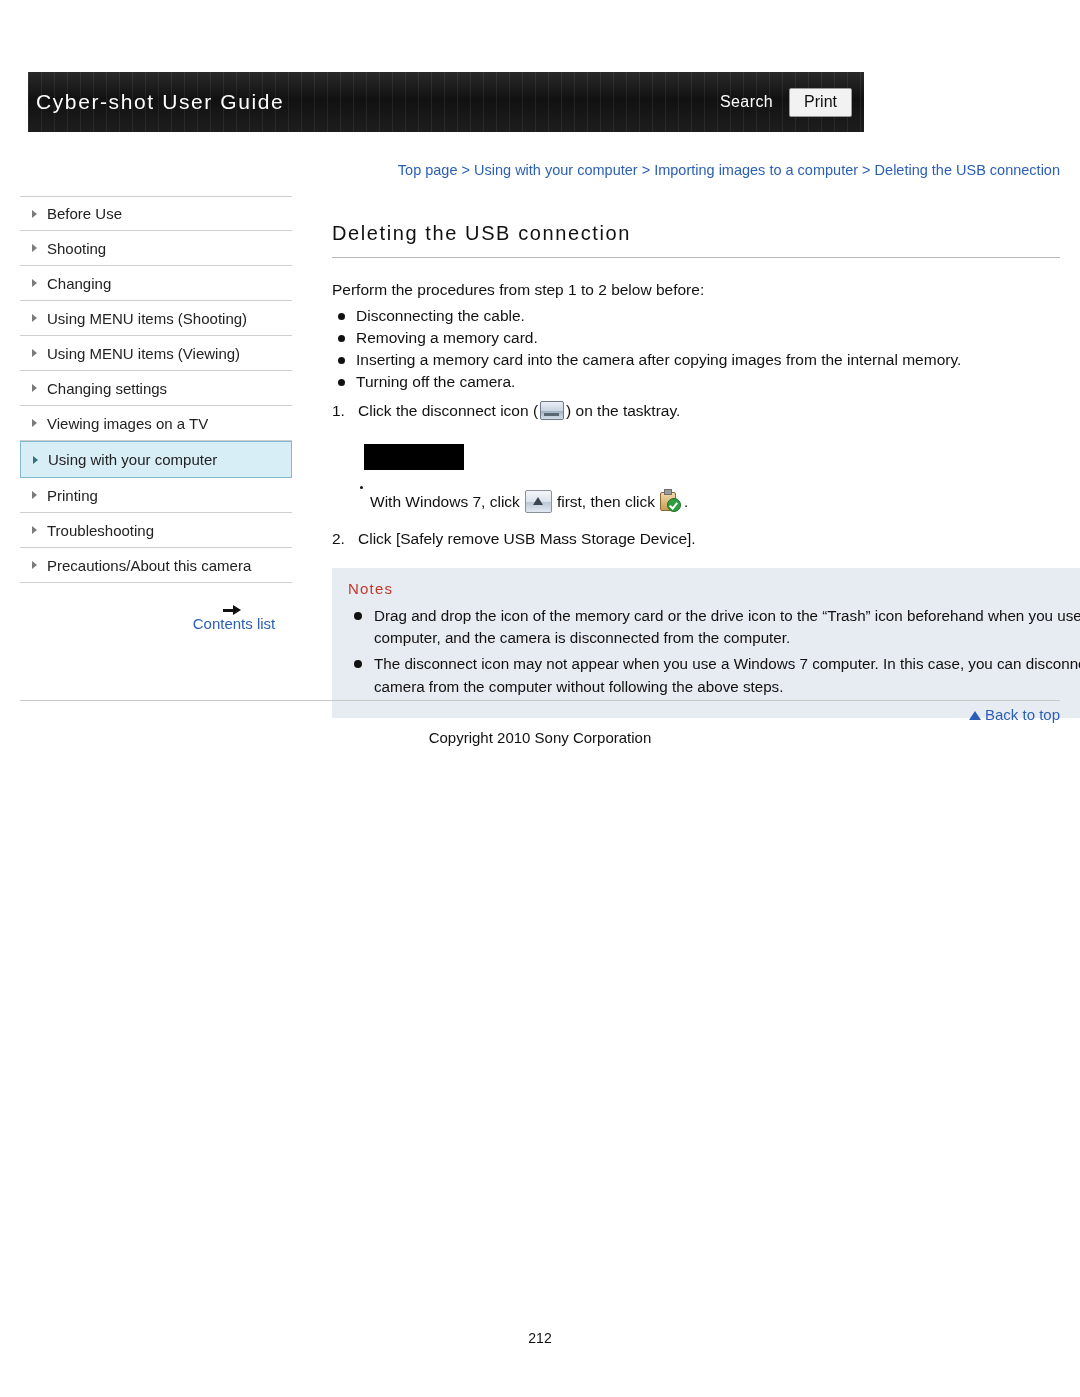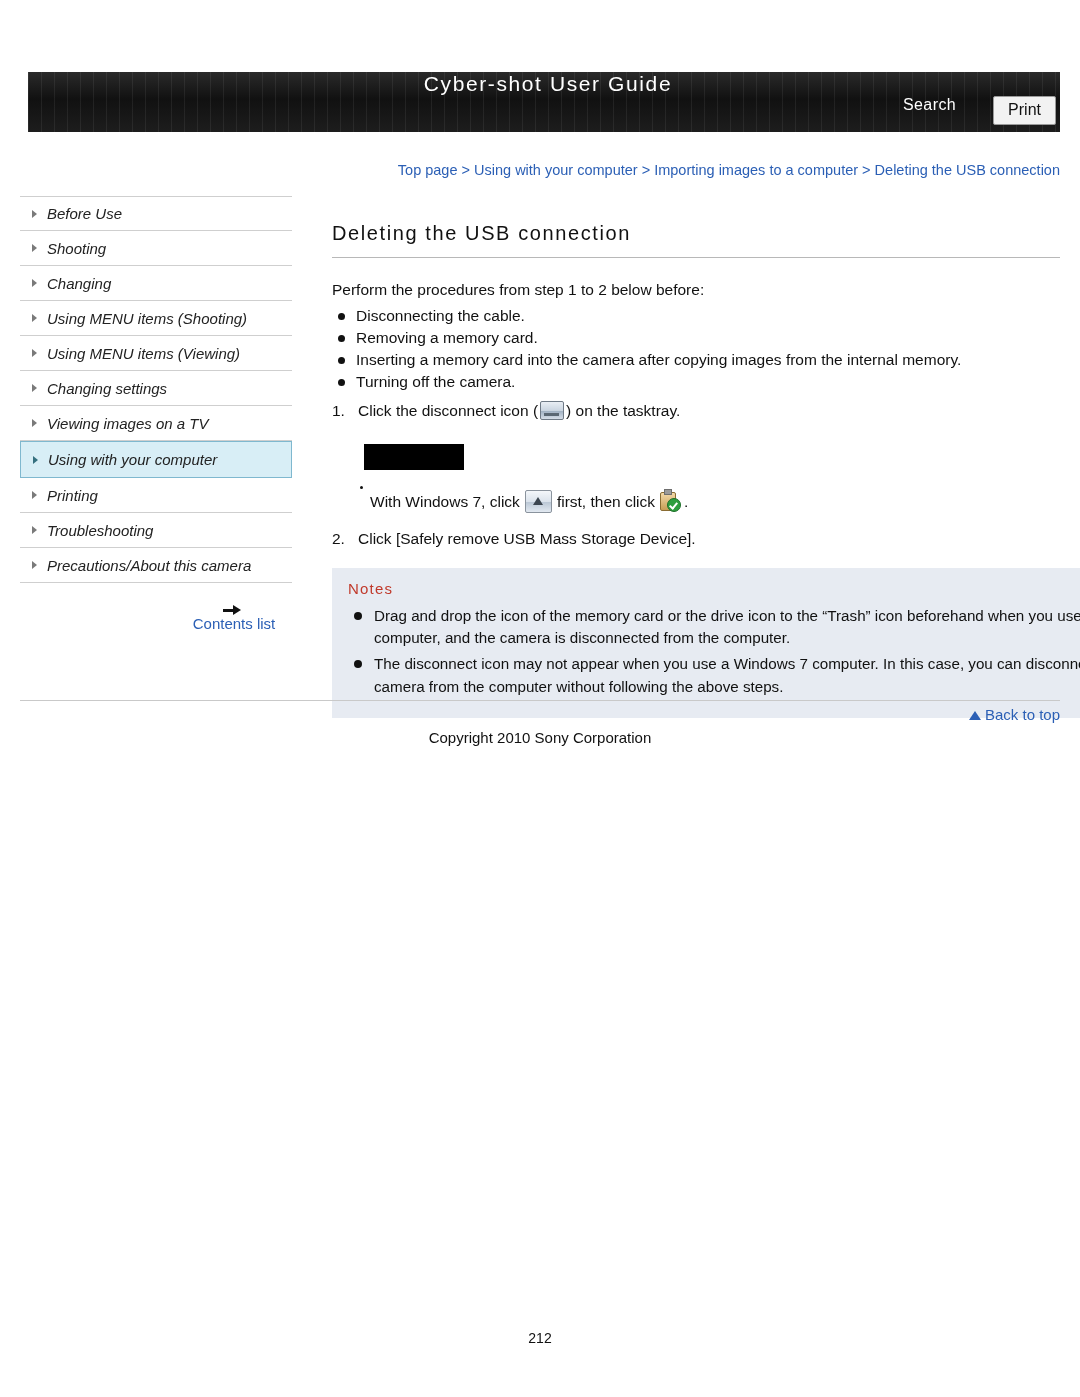--- a/index.html
+++ b/index.html
@@ -14,47 +14,46 @@
     color: #000;
     position: relative;
     overflow: hidden;
   }
 
   
   .header {
     position: absolute;
     left: 28px;
     top: 72px;
-    width: 1032px;
+    width: 836px;
     height: 60px;
     background: #151515;
     background-image:
       repeating-linear-gradient(90deg,
         rgba(255,255,255,0.065) 0px,
         rgba(255,255,255,0.065) 1px,
         rgba(255,255,255,0.0) 1px,
         rgba(255,255,255,0.0) 13px),
       linear-gradient(180deg, #2a2a2a 0%, #111 45%, #1d1d1d 100%);
     display: flex;
     align-items: center;
-    flex-direction: column;
   }
   .header-title {
     color: #ffffff;
     font-size: 21px;
     letter-spacing: 1.6px;
     margin-left: 8px;
     font-weight: normal;
     white-space: nowrap;
   }
   .header-right {
     margin-left: auto;
     display: flex;
-    margin-right: 4px;
-    gap: 21px;
+    align-items: center;
+    margin-right: 12px;
   }
   .search-link {
     color: #ffffff;
     font-size: 16px;
     letter-spacing: 0.4px;
     margin-right: 16px;
     cursor: pointer;
   }
   .print-btn {
     background: #f2f2f2;
@@ -91,21 +90,20 @@
   .side-item {
     height: 35px;
     display: flex;
     align-items: center;
     border-bottom: 1px solid #cfcfcf;
     font-size: 15px;
     color: #222;
     padding-left: 12px;
     box-sizing: border-box;
     cursor: pointer;
-    font-style: italic;
   }
   .side-item:first-child { border-top: 1px solid #cfcfcf; }
   .side-item .tri {
     width: 0; height: 0;
     border-left: 5px solid #7a7a7a;
     border-top: 4px solid transparent;
     border-bottom: 4px solid transparent;
     margin-right: 10px;
     flex: none;
   }

